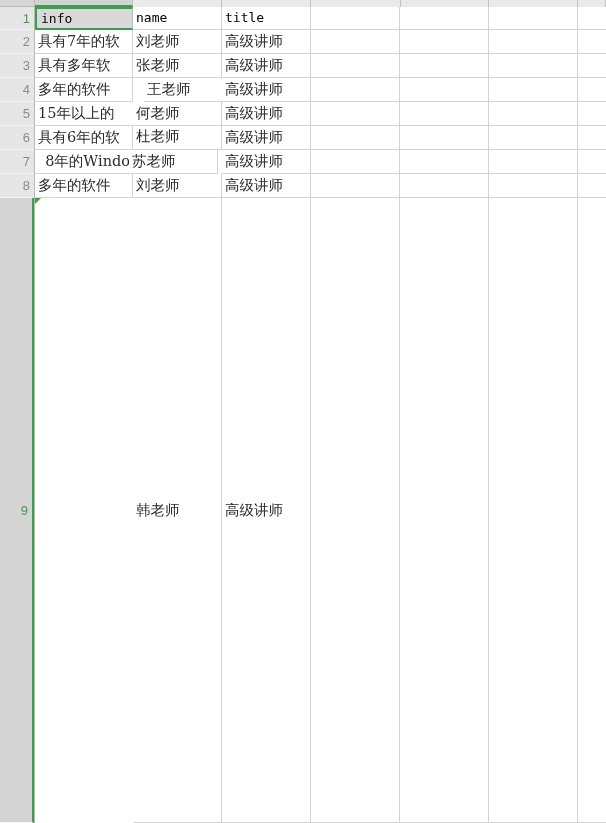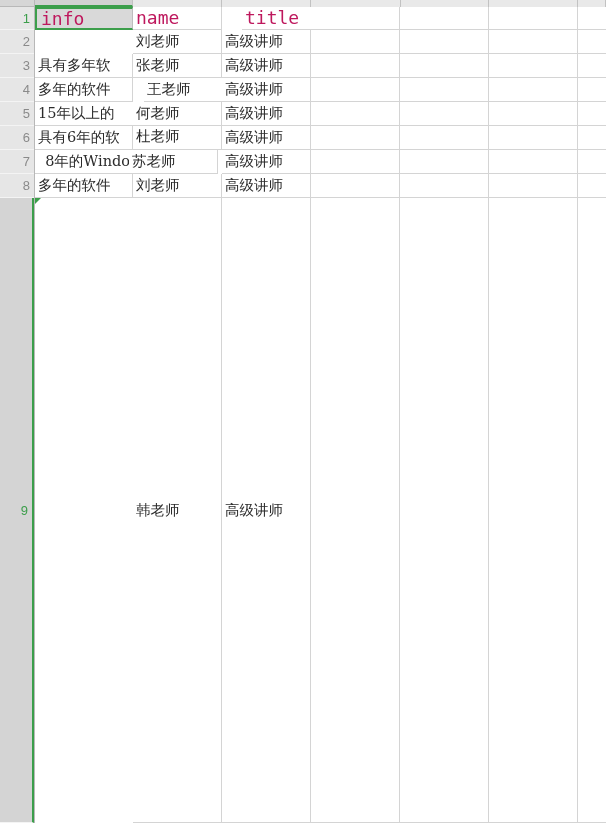--- a/index.html
+++ b/index.html
@@ -105,22 +105,22 @@
     font-size: 14px;
     padding: 0 2px 0 3px;
   }
 
   .cell.cjk {
     font-family: "DejaVu Serif", "Liberation Serif", serif;
     font-size: 14.5px;
   }
   .cell.mono {
     font-family: "DejaVu Sans Mono", "Liberation Mono", monospace;
-    font-size: 18px;
-    color: #be185d;
+    font-size: 13px;
+    color: #000000;
   }
   .cell.empty { color: transparent; }
 
   
   .cell.active-cell {
     background: #d9d9d9;
     border: 2px solid #3c9e4b;
     border-right: 1px solid #bdbdbd;
     z-index: 5;
     padding-left: 4px;
@@ -196,26 +196,27 @@
       </div>
     <div class="row-num tall active-num" style="top:191px;height:625px;line-height:625px;">
         <span>9</span>
       </div>
   </div>
 
   <div class="grid">
 
     <div class="cell mono active-cell" style="left:0px;top:0px;width:98px;height:23px;line-height:19px;">info</div>
     <div class="cell mono" style="left:98px;top:0px;width:89px;height:23px;line-height:21px;">name</div>
-    <div class="cell mono" style="left:187px;top:0px;width:89px;height:23px;line-height:21px;margin-left:20px;">title</div>
+    <div class="cell mono" style="left:187px;top:0px;width:89px;height:23px;line-height:21px;">title</div>
     <div class="cell empty" style="left:276px;top:0px;width:89px;height:23px;"></div>
     <div class="cell empty" style="left:365px;top:0px;width:89px;height:23px;"></div>
     <div class="cell empty" style="left:454px;top:0px;width:89px;height:23px;"></div>
     <div class="cell empty" style="left:543px;top:0px;width:63px;height:23px;"></div>
 
+    <div class="cell cjk" style="left:0px;top:23px;width:98px;height:24px;line-height:23px;">具有7年的软</div>
     <div class="cell cjk" style="left:98px;top:23px;width:89px;height:24px;line-height:23px;">刘老师</div>
     <div class="cell cjk" style="left:187px;top:23px;width:89px;height:24px;line-height:23px;">高级讲师</div>
     <div class="cell empty" style="left:276px;top:23px;width:89px;height:24px;"></div>
     <div class="cell empty" style="left:365px;top:23px;width:89px;height:24px;"></div>
     <div class="cell empty" style="left:454px;top:23px;width:89px;height:24px;"></div>
     <div class="cell empty" style="left:543px;top:23px;width:63px;height:24px;"></div>
 
     <div class="cell cjk" style="left:98px;top:47px;width:89px;height:24px;line-height:23px;">张老师</div>
     <div class="cell cjk" style="left:0px;top:47px;width:98px;height:24px;line-height:23px;">具有多年软</div>
     <div class="cell cjk" style="left:187px;top:47px;width:89px;height:24px;line-height:23px;">高级讲师</div>

